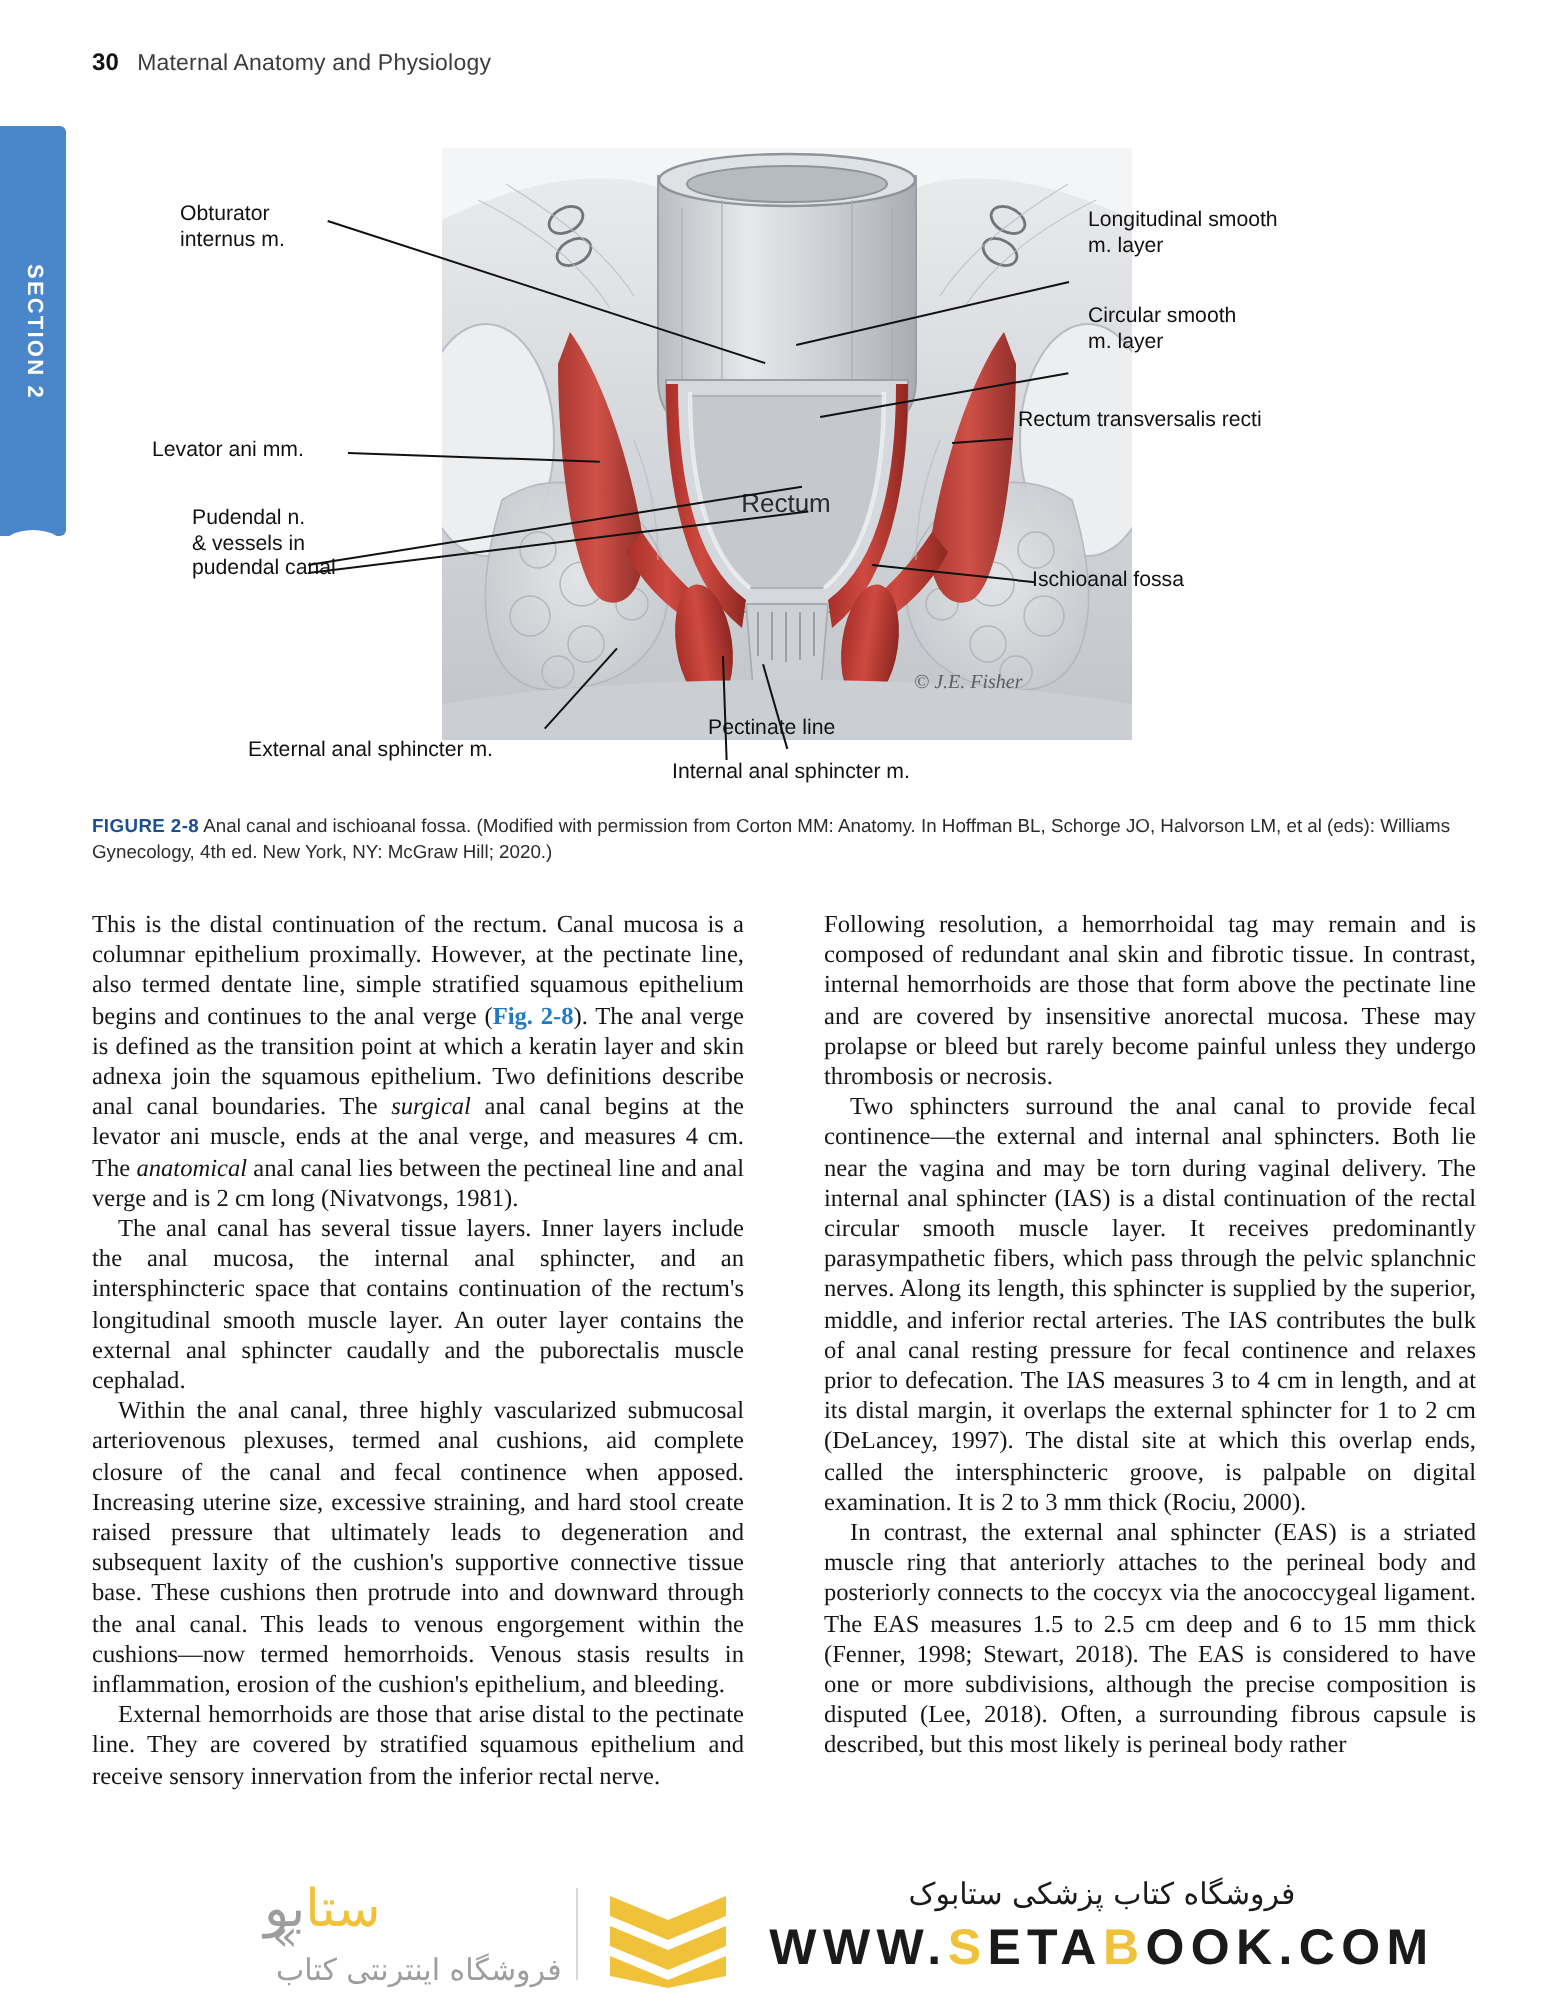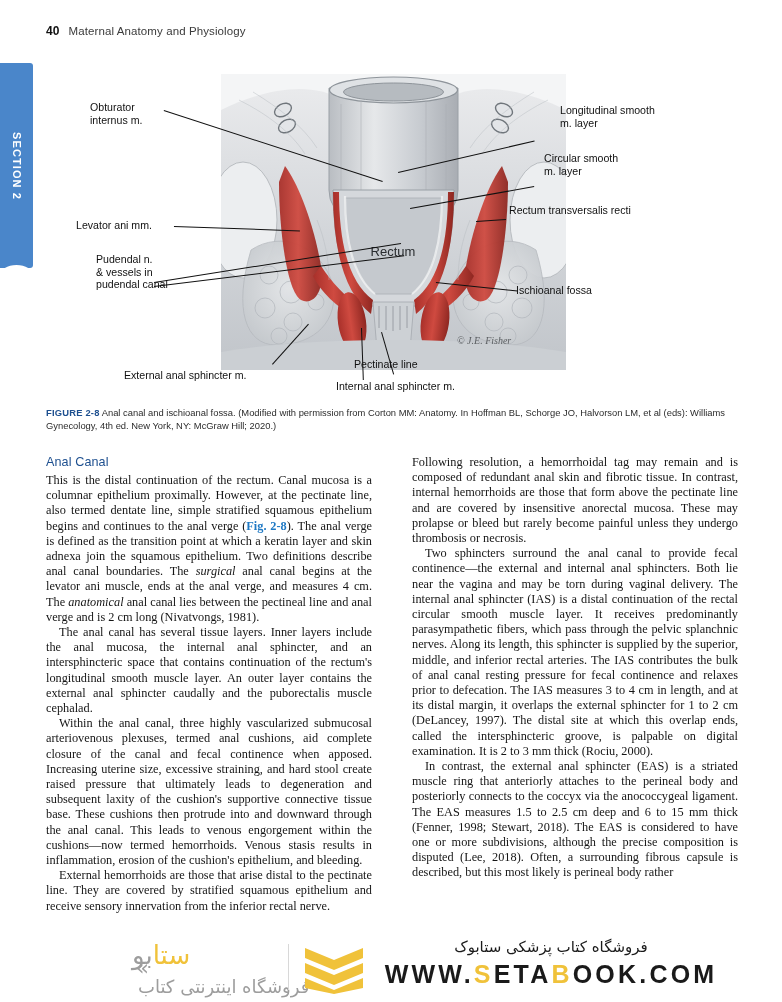--- a/index.html
+++ b/index.html
@@ -196,21 +196,21 @@
     top: 18px;
     font-family: "DejaVu Sans", sans-serif;
     font-size: 21px;
     color: #9d9d9d;
   }
   .wm-sub {
     position: absolute;
     left: 78px;
     top: 38px;
     font-family: "DejaVu Sans", sans-serif;
-    font-size: 18px;
+    font-size: 15px;
     color: #9d9d9d;
     direction: rtl;
     white-space: nowrap;
   }
   .wm-divider {
     position: absolute;
     left: 228px;
     top: 6px;
     width: 1px;
     height: 46px;
@@ -245,21 +245,21 @@
     letter-spacing: 3.2px;
     color: #1a1a1a;
     white-space: nowrap;
   }
   .wm-url .hl { color: #f0c23a; }
 </style>
 </head>
 <body>
 
 <div class="running-head">
-  <span class="folio">40</span><span>Maternal Anatomy and Physiology</span>
+  <span class="folio">30</span><span>Maternal Anatomy and Physiology</span>
 </div>
 
 <div class="section-tab">
   <span class="tab-label">SECTION 2</span>
 </div>
 
 <div class="figure-block">
 
   <div class="figure-art">
     <svg viewBox="0 0 345 300" width="345" height="300">
@@ -389,39 +389,38 @@
   </div>
 
   <div class="fig-label" style="left:44px; top:37px;">Obturator
 internus m.</div>
   <div class="fig-label" style="left:30px; top:155px;">Levator ani mm.</div>
   <div class="fig-label" style="left:50px; top:189px;">Pudendal n.
 &amp; vessels in
 pudendal canal</div>
   <div class="fig-label" style="left:78px; top:305px;">External anal sphincter m.</div>
 
-  <div class="fig-label" style="left:498px; top:40px;margin-left:16px;">Longitudinal smooth
+  <div class="fig-label" style="left:498px; top:40px;">Longitudinal smooth
 m. layer</div>
   <div class="fig-label" style="left:498px; top:88px;">Circular smooth
 m. layer</div>
   <div class="fig-label" style="left:463px; top:140px;">Rectum transversalis recti</div>
   <div class="fig-label" style="left:470px; top:220px;">Ischioanal fossa</div>
   <div class="fig-label" style="left:308px; top:294px;">Pectinate line</div>
   <div class="fig-label" style="left:290px; top:316px;">Internal anal sphincter m.</div>
 </div>
 
 <div class="fig-caption">
   <span class="cap-lead">FIGURE 2-8</span>
   <span>Anal canal and ischioanal fossa. (Modified with permission from Corton MM: Anatomy. In Hoffman BL, Schorge JO, Halvorson LM, et al (eds): Williams Gynecology, 4th ed. New York, NY: McGraw Hill; 2020.)</span>
 </div>
 
 <div class="columns">
 
   <div class="col">
-    <h2 class="sec-head">Anal Canal</h2>
 
     <p class="body"><span>This is the distal continuation of the rectum. Canal mucosa is a columnar epithelium proximally. However, at the pectinate line, also termed dentate line, simple stratified squamous epithelium begins and continues to the anal verge (</span><span class="xref">Fig. 2-8</span><span>). The anal verge is defined as the transition point at which a keratin layer and skin adnexa join the squamous epithelium. Two definitions describe anal canal boundaries. The </span><span class="term">surgical</span><span> anal canal begins at the levator ani muscle, ends at the anal verge, and measures 4 cm. The </span><span class="term">anatomical</span><span> anal canal lies between the pectineal line and anal verge and is 2 cm long (Nivatvongs, 1981).</span></p>
 
     <p class="body">The anal canal has several tissue layers. Inner layers include the anal mucosa, the internal anal sphincter, and an intersphincteric space that contains continuation of the rectum's longitudinal smooth muscle layer. An outer layer contains the external anal sphincter caudally and the puborectalis muscle cephalad.</p>
     <p class="body">Within the anal canal, three highly vascularized submucosal arteriovenous plexuses, termed anal cushions, aid complete closure of the canal and fecal continence when apposed. Increasing uterine size, excessive straining, and hard stool create raised pressure that ultimately leads to degeneration and subsequent laxity of the cushion's supportive connective tissue base. These cushions then protrude into and downward through the anal canal. This leads to venous engorgement within the cushions—now termed hemorrhoids. Venous stasis results in inflammation, erosion of the cushion's epithelium, and bleeding.</p>
     <p class="body">External hemorrhoids are those that arise distal to the pectinate line. They are covered by stratified squamous epithelium and receive sensory innervation from the inferior rectal nerve.</p>
   </div>
 
   <div class="col">
     <p class="body">Following resolution, a hemorrhoidal tag may remain and is composed of redundant anal skin and fibrotic tissue. In contrast, internal hemorrhoids are those that form above the pectinate line and are covered by insensitive anorectal mucosa. These may prolapse or bleed but rarely become painful unless they undergo thrombosis or necrosis.</p>

